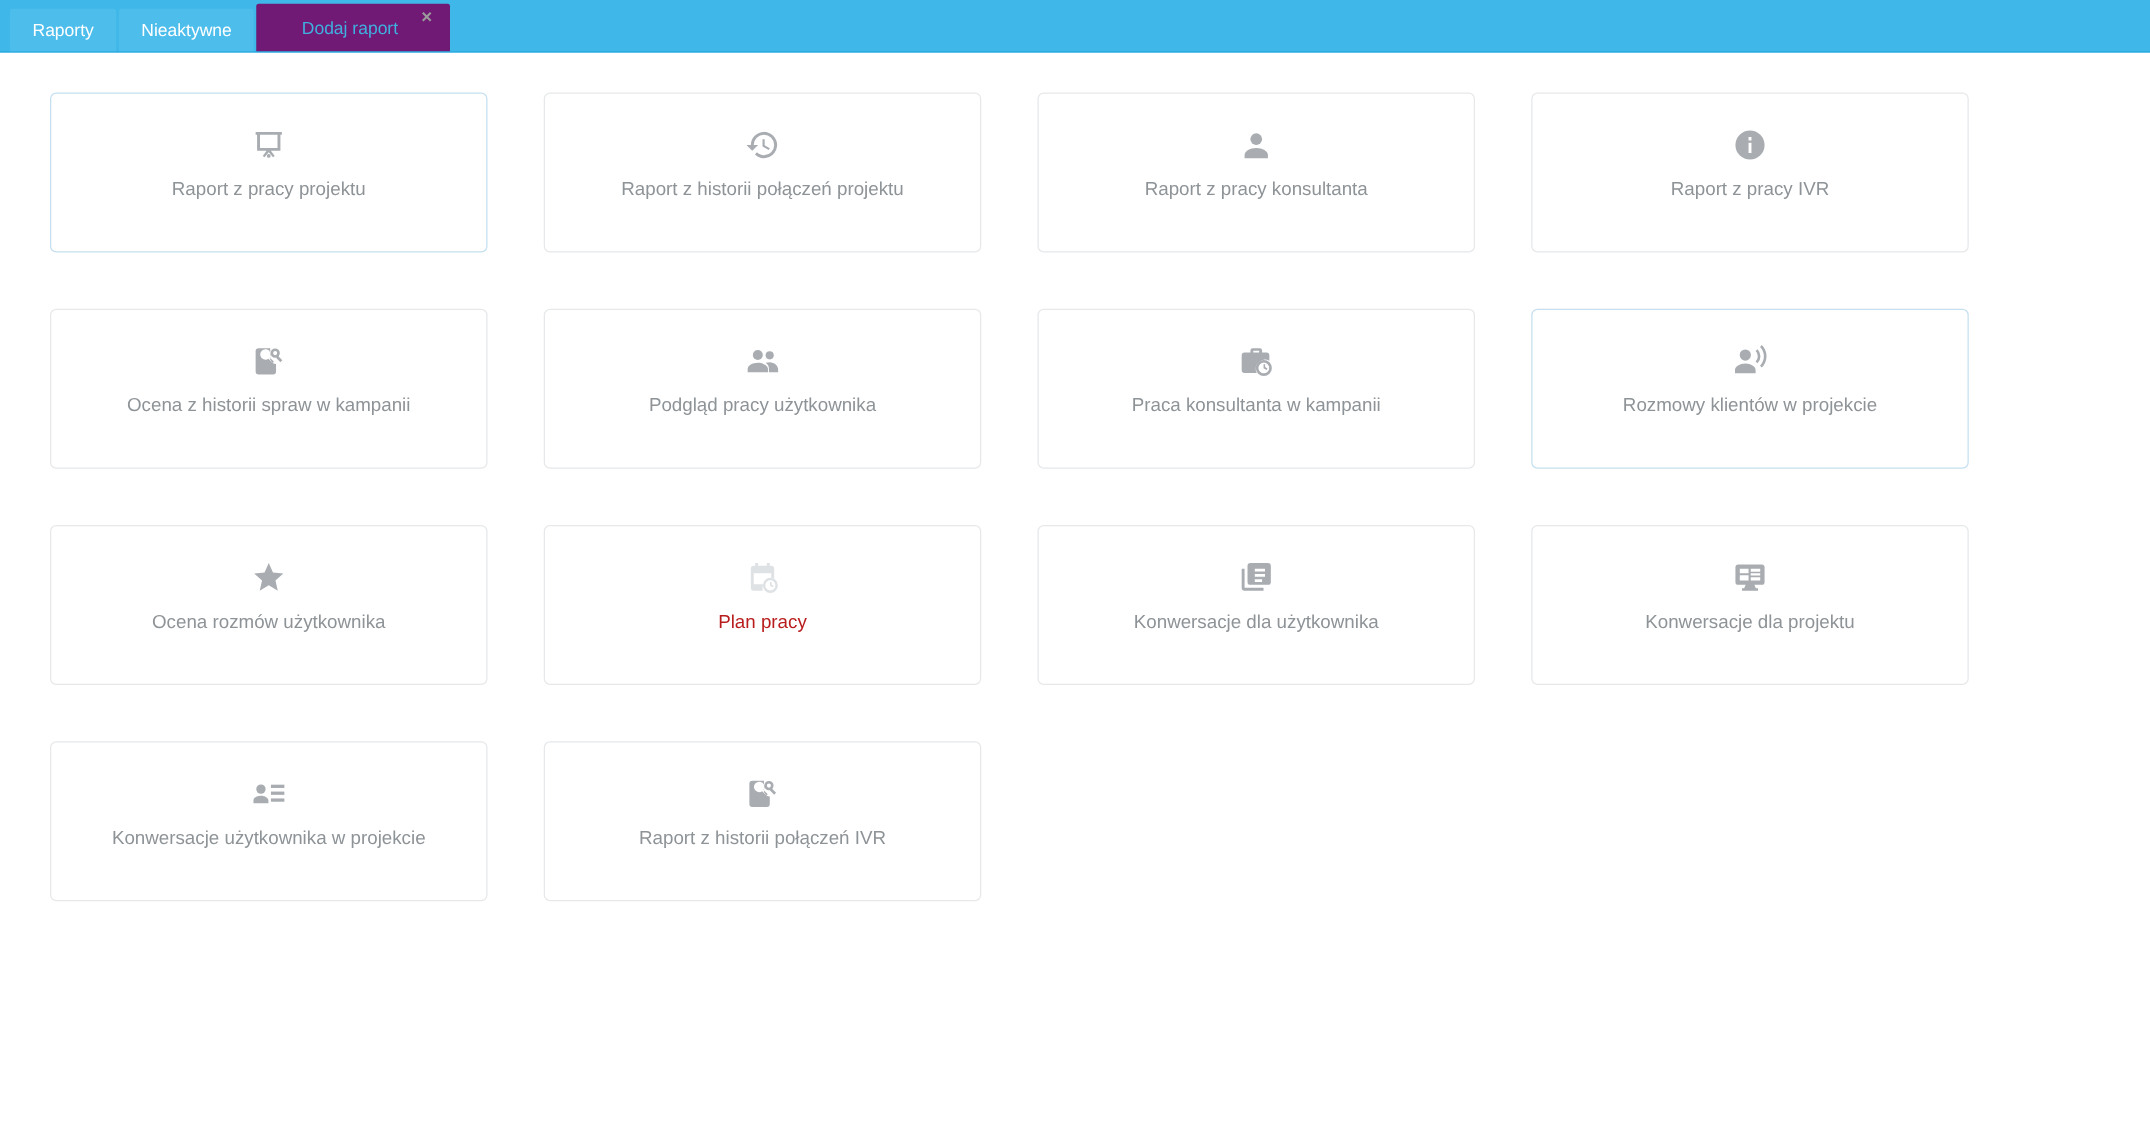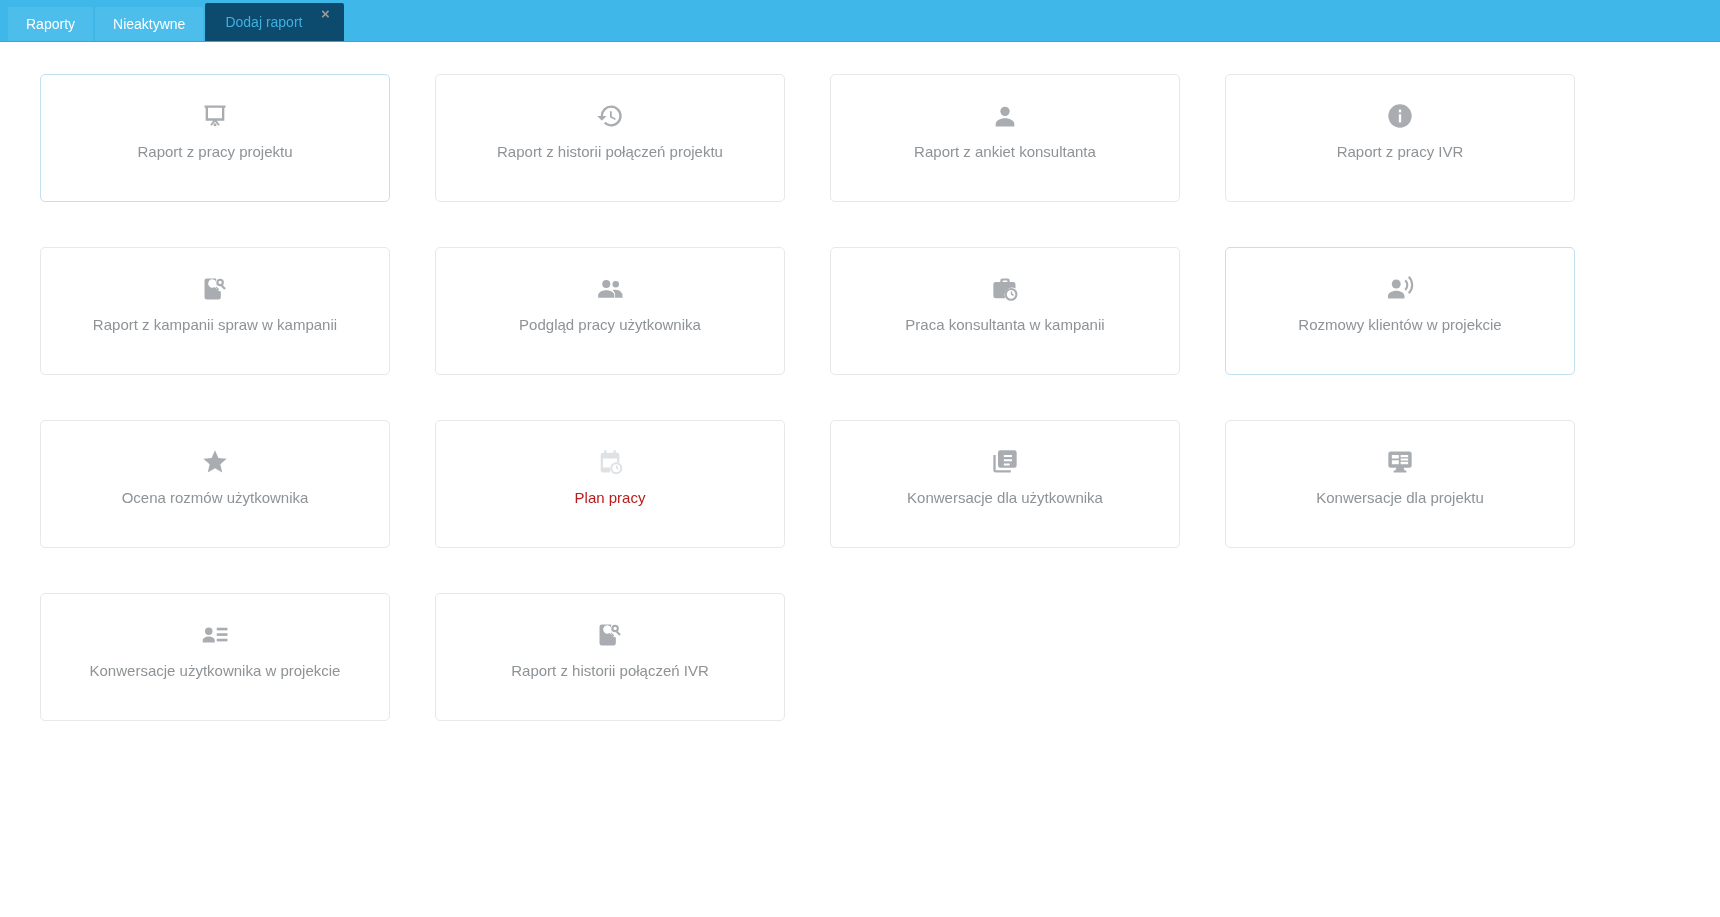--- a/index.html
+++ b/index.html
@@ -33,25 +33,25 @@
     background: #42b9ea;
     border-top-left-radius: 2px;
     border-top-right-radius: 2px;
     margin-right: 2px;
     white-space: nowrap;
     cursor: pointer;
     user-select: none;
   }
   .tab.inactive { background: #4dbdeb; text-align: center; }
   .tab.active {
-    background: #0c4a6e;
+    background: #701a75;
     color: #3fb0e0;
     height: 38px;
     padding-right: 42px;
-    padding-left: 20px;
+    padding-left: 36px;
   }
   .tab-close {
     position: absolute;
     right: 12px;
     top: 4px;
     width: 14px;
     height: 14px;
     color: #9b9b9b;
     font-size: 15px;
     line-height: 14px;
@@ -148,41 +148,41 @@
         </div>
         <div class="card-label">Raport z historii połączeń projektu</div>
       </div>
       <div class="card">
         <div class="card-icon">
           <svg width="28" height="28" viewBox="0 0 24 24" fill="currentColor">
             <circle cx="12" cy="8" r="4"></circle>
             <path d="M12 14c-4.4 0-8 2.2-8 4.9V21h16v-2.1C20 16.2 16.4 14 12 14z"></path>
           </svg>
         </div>
-        <div class="card-label">Raport z ankiet konsultanta</div>
+        <div class="card-label">Raport z pracy konsultanta</div>
       </div>
       <div class="card">
         <div class="card-icon">
           <svg width="28" height="28" viewBox="0 0 24 24" fill="currentColor">
             <circle cx="12" cy="12" r="10"></circle>
             <rect x="11" y="10.5" width="2" height="7" fill="#fff"></rect>
             <rect x="11" y="6.5" width="2" height="2.4" fill="#fff"></rect>
           </svg>
         </div>
         <div class="card-label">Raport z pracy IVR</div>
       </div>
       <div class="card">
         <div class="card-icon">
           <svg width="28" height="28" viewBox="0 0 24 24" fill="currentColor">
             <path d="M13 3H5a2 2 0 0 0-2 2v14a2 2 0 0 0 2 2h10a2 2 0 0 0 2-2v-5.1a5.2 5.2 0 0 1-2.1-.5L13 11V3zm-1.2 7.3a3.6 3.6 0 1 1 .9-.9l2.9 2.9-.9.9-2.9-2.9z"></path>
             <circle cx="16.4" cy="6.4" r="2.3" fill="none" stroke="currentColor" stroke-width="1.8"></circle>
             <path d="M18.3 8.3l3 3-1.3 1.3-3-3z"></path>
           </svg>
         </div>
-        <div class="card-label">Raport z kampanii spraw w kampanii</div>
+        <div class="card-label">Ocena z historii spraw w kampanii</div>
       </div>
       <div class="card">
         <div class="card-icon">
           <svg width="30" height="30" viewBox="0 0 24 24" fill="currentColor">
             <circle cx="9" cy="8" r="3.2"></circle>
             <circle cx="16.6" cy="8.2" r="2.6"></circle>
             <path d="M9 13c-3.5 0-6.5 1.8-6.5 4v2h13v-2c0-2.2-3-4-6.5-4z"></path>
             <path d="M16.6 12.6c-.9 0-1.8.1-2.6.4 1.3.9 2.1 2.2 2.1 3.6V19H22v-2c0-2-2.4-4.4-5.4-4.4z"></path>
           </svg>
         </div>

